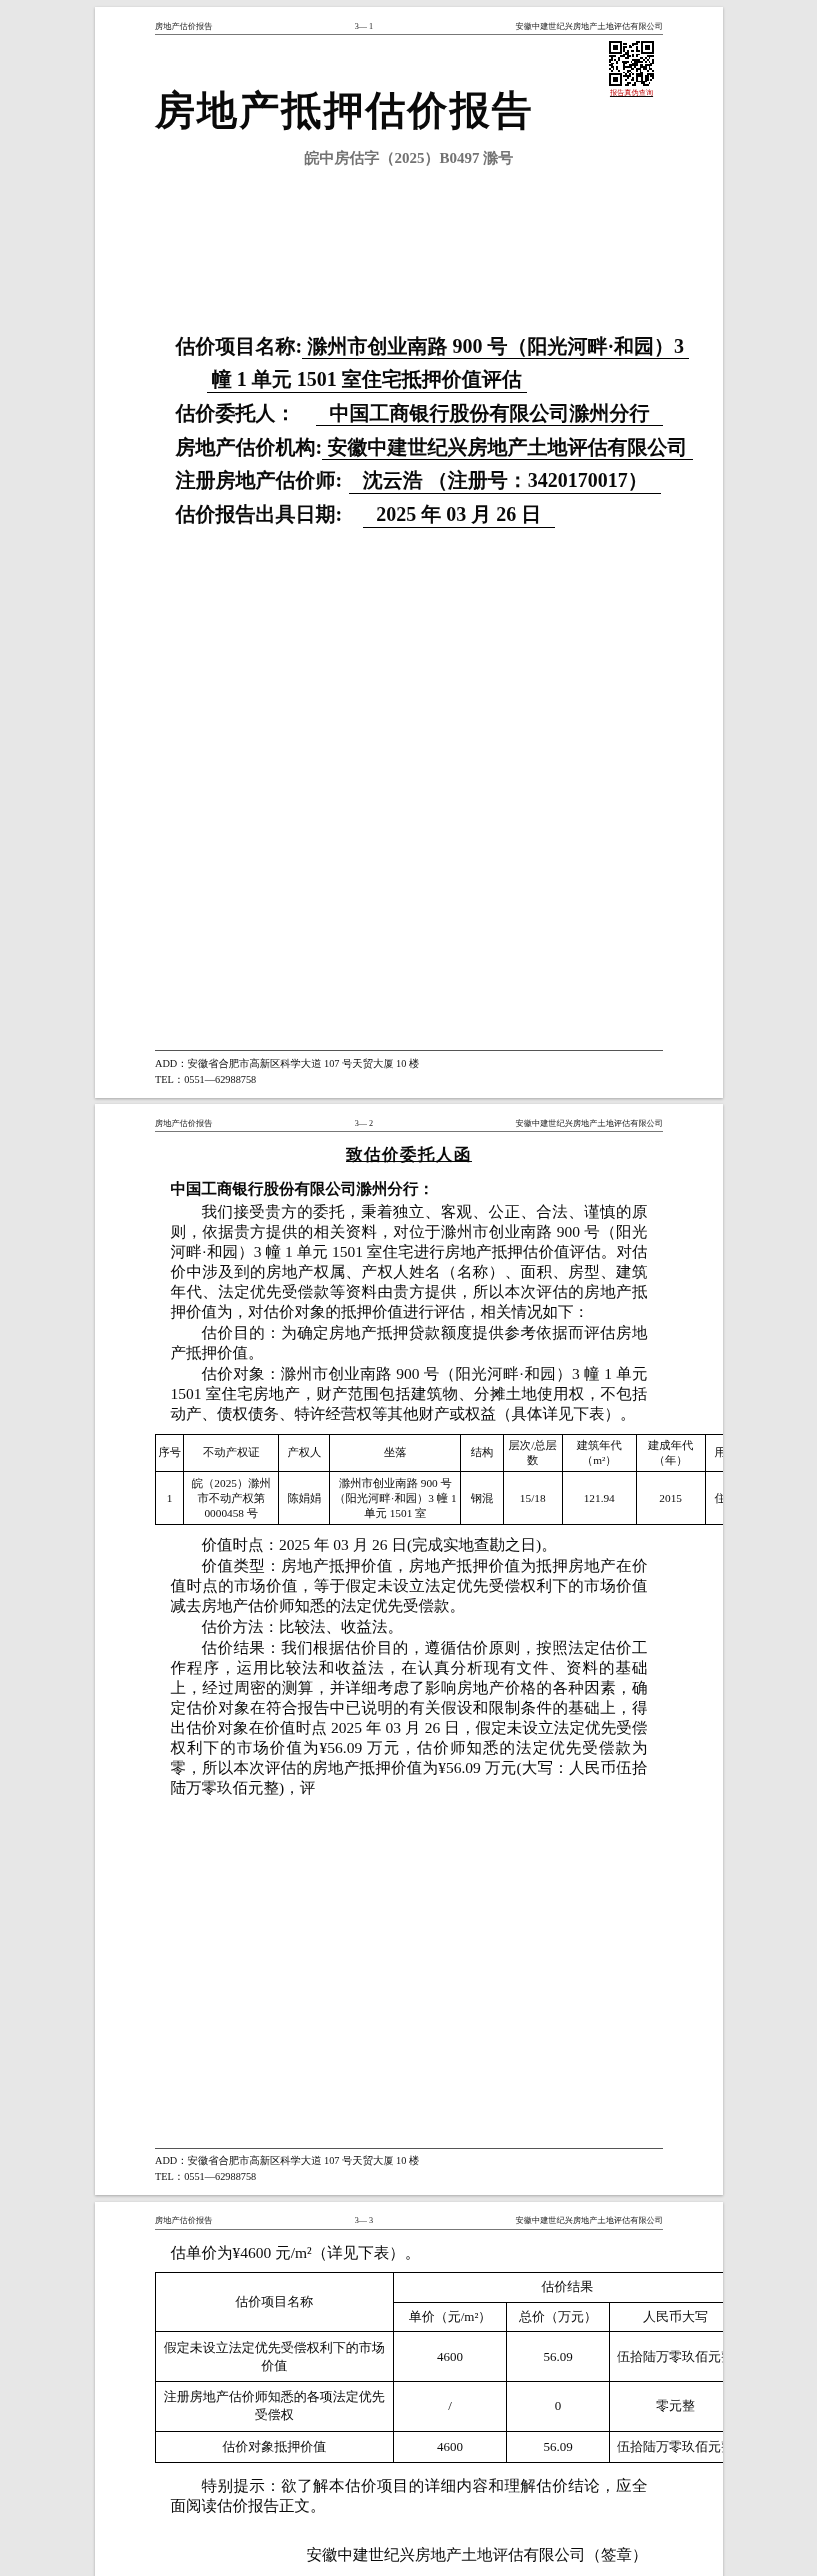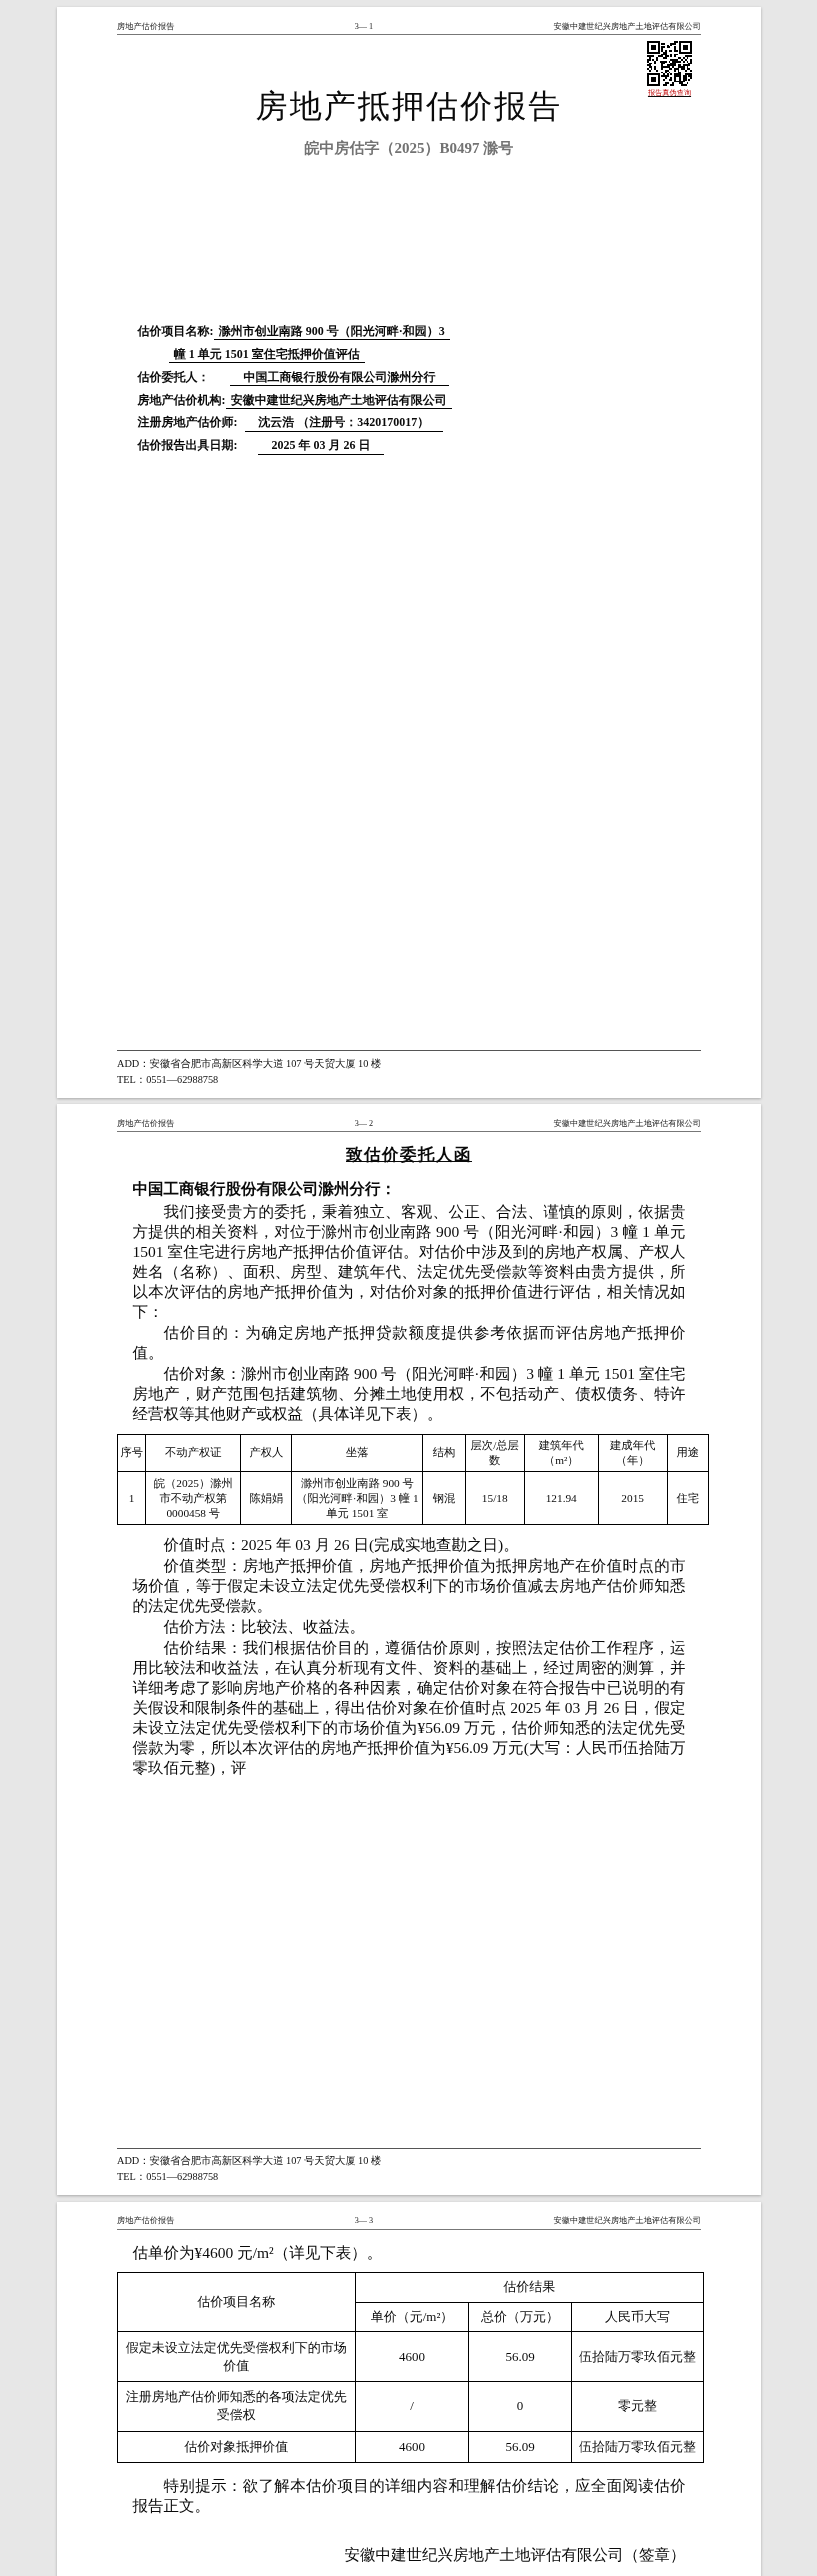--- a/index.html
+++ b/index.html
@@ -1,31 +1,31 @@
 <!DOCTYPE html>
 <html style="font-size:8.2px"><head>
 <meta charset="utf-8">
 <style>
   html,body{margin:0;padding:0;}
   body{background:#e7e7e7;width:818px;font-family:"Liberation Serif","DejaVu Serif",serif;color:#0a0a0a;}
   .doc{padding:7.2px 0 1px;}
-  .page{position:relative;width:704px;height:1091px;margin:0 auto 6.2px;background:#fff;
+  .page{position:relative;width:628px;height:1091px;margin:0 auto 6.2px;background:#fff;
         box-shadow:0 0.5px 2.6px rgba(0,0,0,.28);padding:13.4px 60px 0;box-sizing:border-box;overflow:hidden;}
   .pg-header{display:flex;justify-content:space-between;align-items:baseline;font-size:8.2px;color:#222;
         padding-bottom:2.6px;border-bottom:0.5px solid #777;}
   .pg-footer{position:absolute;left:60px;right:60px;bottom:10.3px;border-top:0.5px solid #555;
         padding-top:4.6px;font-size:10.3px;line-height:1.55;color:#111;}
 
   
   .qr-wrap{position:absolute;top:34px;right:68px;width:47px;text-align:center;text-decoration:underline;}
   .qr-wrap svg{width:45px;height:45px;display:block;margin:0 auto;shape-rendering:crispEdges;}
   .qr-cap{font-size:7.2px;color:#c00000;margin-top:1.5px;white-space:nowrap;}
-  .cover-title{text-align:center;font-weight:normal;font-size:32px;letter-spacing:2.1px;margin:52px 0 0;line-height:1.2;}
+  .cover-title{font-weight:bold;font-size:40px;letter-spacing:2.1px;margin:52px 0 0;line-height:1.2;}
   .doc-no{text-align:center;font-weight:bold;font-size:15px;color:#737373;margin-top:13.4px;}
-  .cover-fields{margin:165px 0 0 20.6px;font-size:12px;font-weight:bold;line-height:1.35;}
+  .cover-fields{margin:165px 0 0 20.6px;font-size:20px;font-weight:bold;line-height:1.35;}
   .f-row{margin-bottom:6.7px;white-space:nowrap;}
   .u{border-bottom:1px solid #000;padding:0 5.2px 1.5px;}
   .pad-m{padding:0 13.4px 1.5px;}
   .pad-l{padding:0 26px 1.5px;}
   .ml{margin-left:20.6px;}
   .ml-s{margin-left:7.2px;}
   .sp-l{display:inline-block;width:31px;}
   .sp-xl{display:inline-block;width:148px;}
 
   

